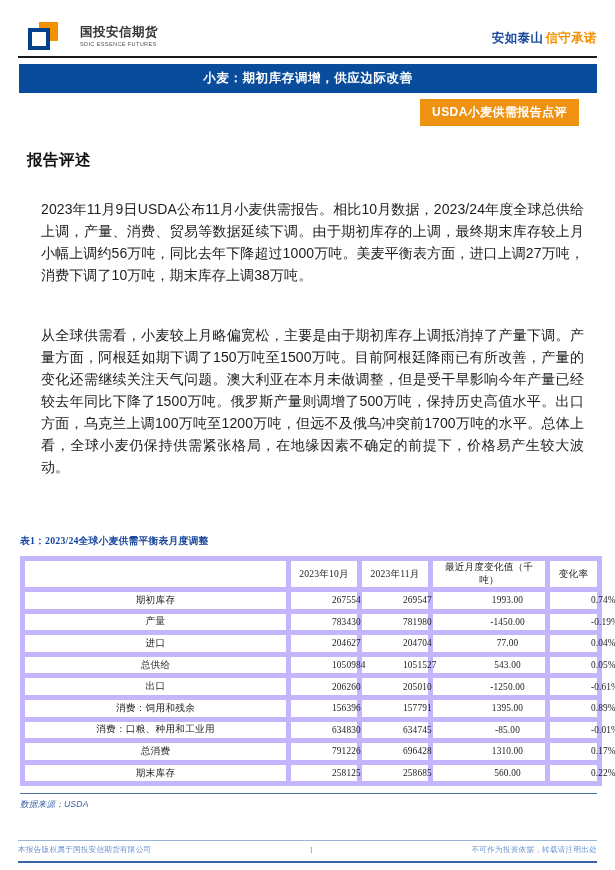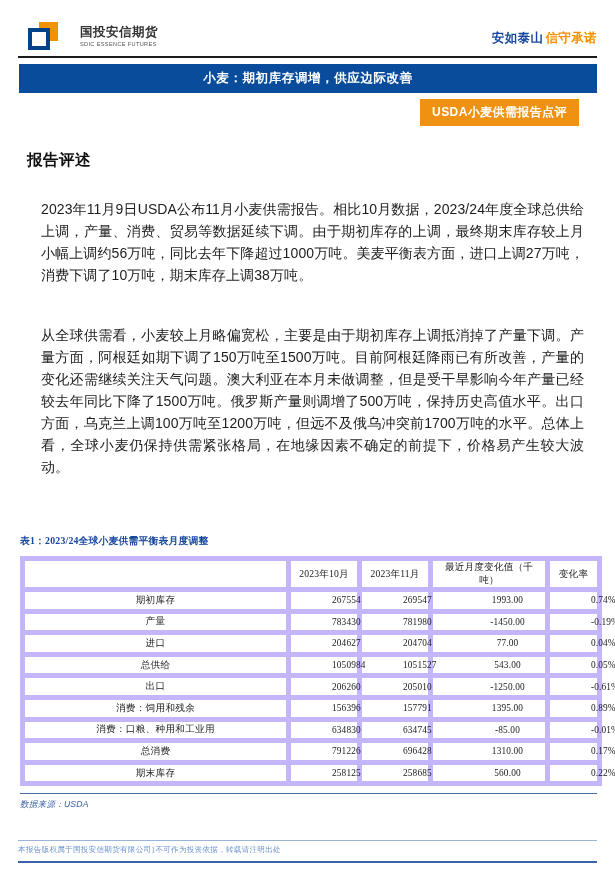--- a/index.html
+++ b/index.html
@@ -228,21 +228,21 @@
     width: 579px;
     height: 1px;
     background: #9ab4d6;
   }
   .footer {
     position: absolute;
     left: 18px; top: 845px;
     width: 579px;
     display: flex;
     align-items: center;
-    justify-content: flex-start;
+    justify-content: space-between;
     font-family: "Liberation Serif", "DejaVu Serif", serif;
     font-size: 7.6px;
     color: #6b93cf;
     letter-spacing: 0.25px;
   }
   .footer .f-left { text-align: left; }
   .footer .f-center { text-align: center; flex: 0 0 auto; }
   .footer .f-right { text-align: right; }
   .footer-rule-bottom {
     position: absolute;

